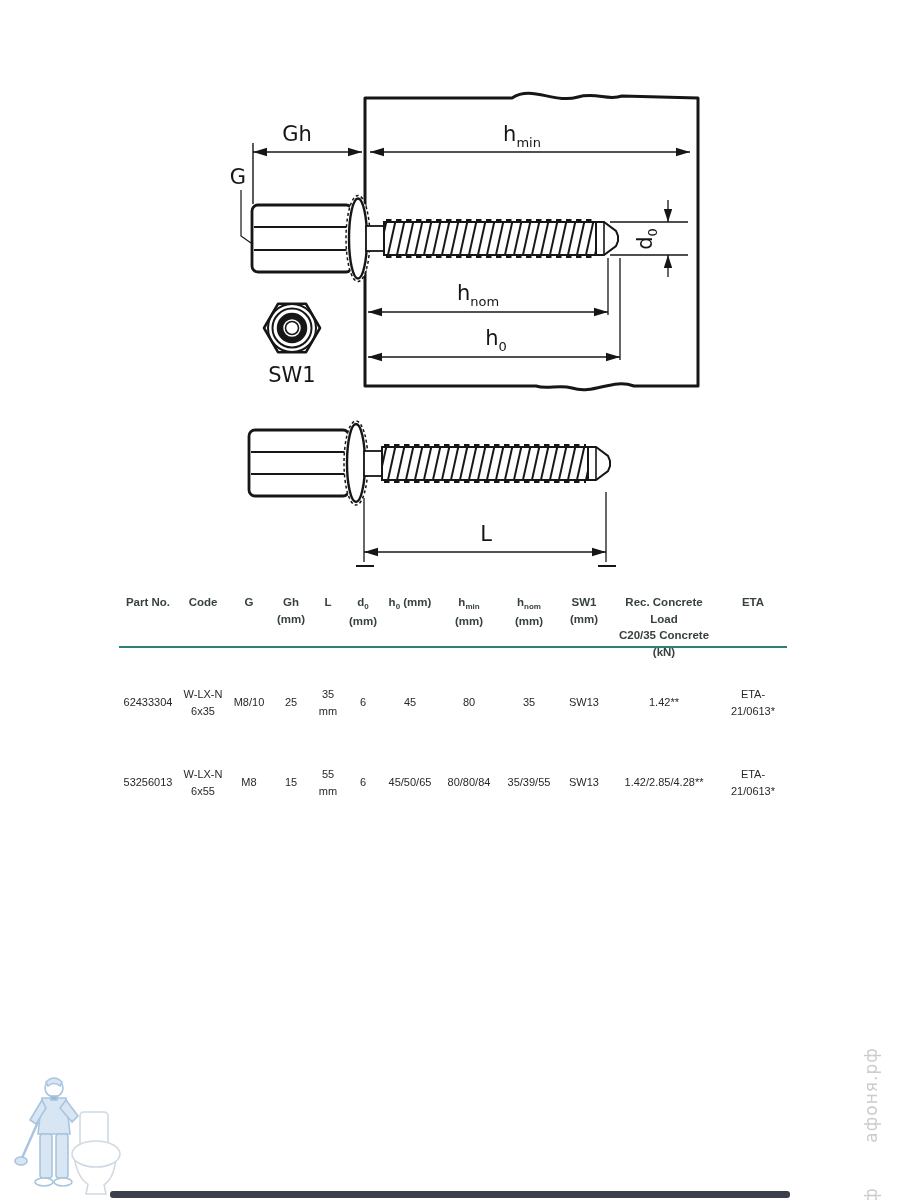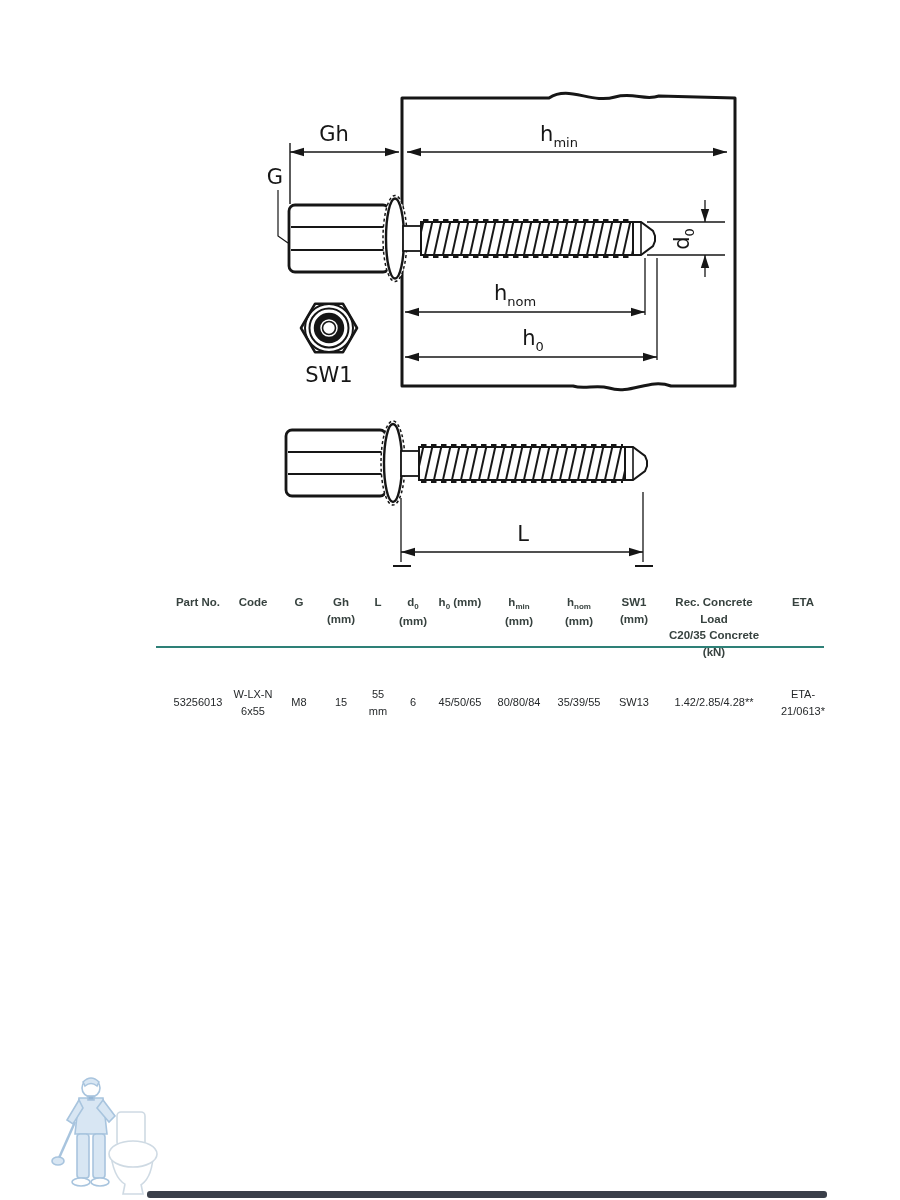--- a/index.html
+++ b/index.html
@@ -1,26 +1,26 @@
 <!DOCTYPE html>
 <html><head>
 <meta charset="utf-8">
 <style>
   html,body{margin:0;padding:0;}
   body{width:900px;height:1200px;position:relative;background:#ffffff;overflow:hidden;
        font-family:"Liberation Sans",sans-serif;}
-  .page{position:absolute;inset:0;margin-left:37px;}
+  .page{position:absolute;inset:0;}
 
   
   .drawing{position:absolute;left:0;top:0;}
   .dim{font-family:"DejaVu Sans",sans-serif;font-size:21px;fill:#161616;}
   .dimsub{font-size:13px;}
 
   
-  table.spec{position:absolute;left:130px;top:588px;width:673px;
+  table.spec{position:absolute;left:117px;top:588px;width:673px;
     border-collapse:separate;border-spacing:3px 4px;table-layout:fixed;}
   table.spec th{vertical-align:top;text-align:center;font-weight:bold;font-size:11.5px;
     color:#37423f;line-height:1.45;padding:2px 0 0 0;height:50px;}
   table.spec td{vertical-align:middle;text-align:center;font-size:11px;color:#26292b;
     line-height:1.5;height:76px;padding:0 1px;}
   table.spec tr.shaded td{background:#e8e8e8;}
   td.c-code{padding:0 7px;}
   td.c-eta{padding:0 10px;}
   sub{font-size:8px;}
   .head-rule{position:absolute;left:119px;top:646px;width:668px;height:2px;background:#2e8077;}
@@ -198,20 +198,34 @@
             <div>C20/35 Concrete</div>
             <div>(kN)</div>
           </th>
           <th>
             <div>ETA</div>
           </th>
         </tr>
     </thead>
     <tbody>
         <tr>
+          <td class="c-part">62433304</td>
+          <td class="c-code">W-LX-N 6x35</td>
+          <td class="c-g">M8/10</td>
+          <td class="c-gh">25</td>
+          <td class="c-l">35 mm</td>
+          <td class="c-d0">6</td>
+          <td class="c-h0">45</td>
+          <td class="c-hmin">80</td>
+          <td class="c-hnom">35</td>
+          <td class="c-sw1">SW13</td>
+          <td class="c-load">1.42**</td>
+          <td class="c-eta">ETA-21/0613*</td>
+        </tr>
+        <tr>
           <td class="c-part">53256013</td>
           <td class="c-code">W-LX-N 6x55</td>
           <td class="c-g">M8</td>
           <td class="c-gh">15</td>
           <td class="c-l">55 mm</td>
           <td class="c-d0">6</td>
           <td class="c-h0">45/50/65</td>
           <td class="c-hmin">80/80/84</td>
           <td class="c-hnom">35/39/55</td>
           <td class="c-sw1">SW13</td>

